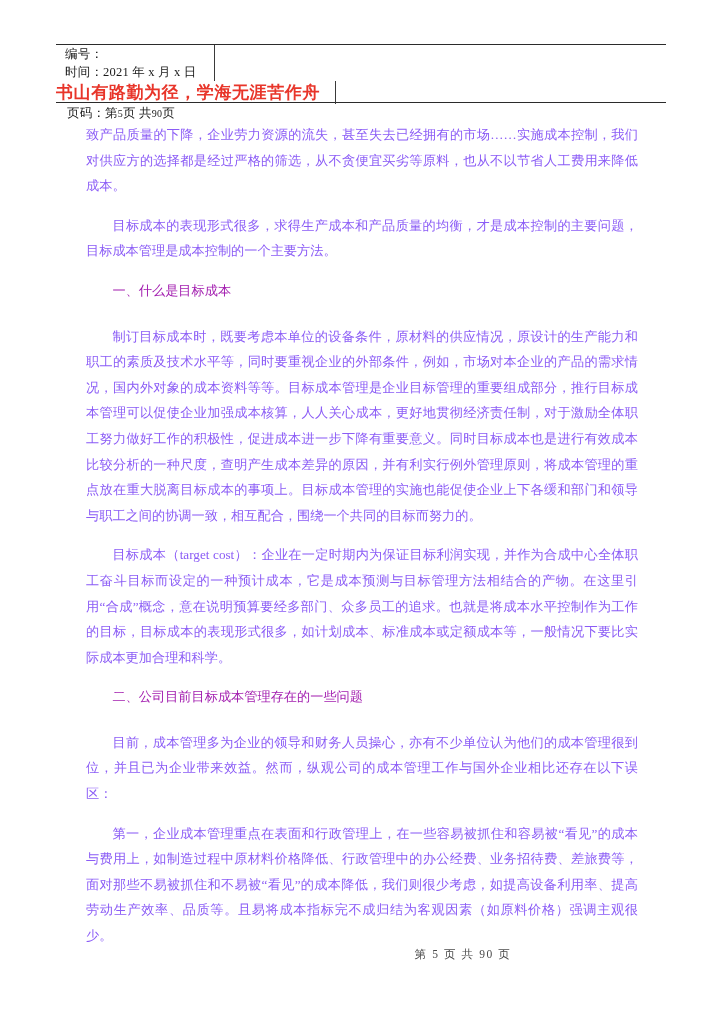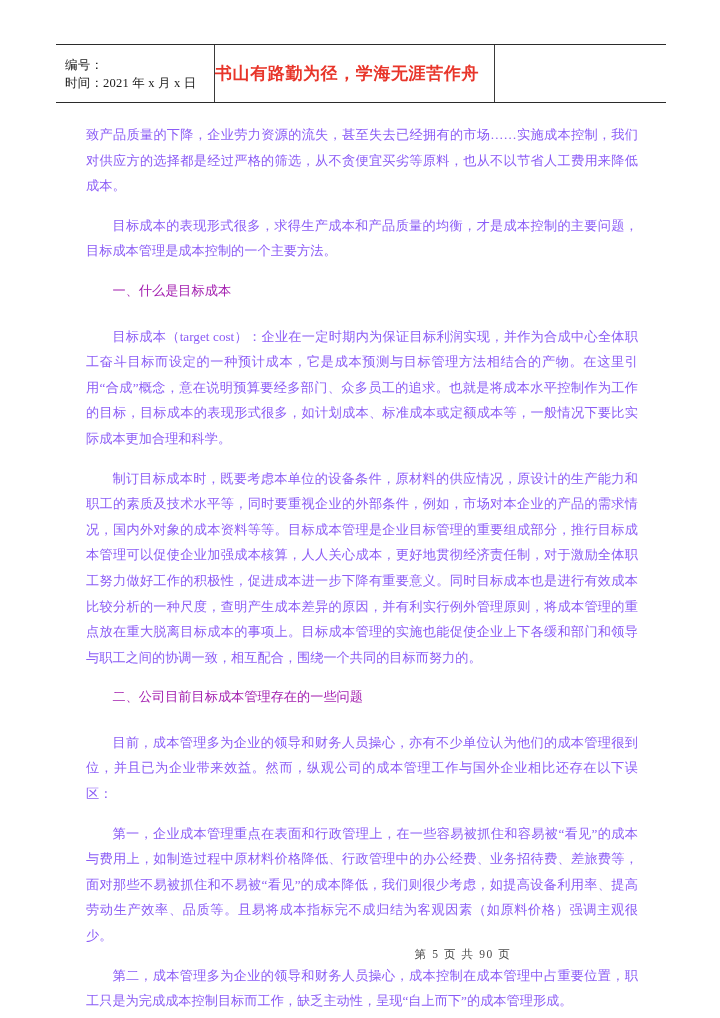--- a/index.html
+++ b/index.html
@@ -25,20 +25,21 @@
     position: absolute;
     left: 56px;
     top: 44px;
     width: 610px;
     border-top: 1.6px solid #2b2b2b;
     border-bottom: 1.6px solid #2b2b2b;
     box-sizing: border-box;
     display: flex;
     align-items: stretch;
     height: 59px;
+    flex-direction: column;
   }
   .hdr-cell {
     box-sizing: border-box;
     display: flex;
     flex-direction: column;
     justify-content: center;
   }
   .hdr-left {
     width: 159px;
     border-right: 1.3px solid #3a3a3a;
@@ -129,34 +130,36 @@
 
     <div class="hdr-cell hdr-left">
       <div class="hdr-line">编号：</div>
       <div class="hdr-line"><span>时间：</span><span>2021 年 x 月 x 日</span></div>
     </div>
 
     <div class="hdr-cell hdr-center">
       <div class="hdr-motto">书山有路勤为径，学海无涯苦作舟</div>
     </div>
 
+    <div class="hdr-cell hdr-right">
+      <div class="hdr-line"><span>页码：</span><span>第</span><span class="pg-small">5</span><span>页</span>&nbsp;<span>共</span><span class="pg-small">90</span><span>页</span></div>
+    </div>
 
   </div>
 
   <div class="body-area">
       <p class="para" style="text-indent: 0px;">致产品质量的下降，企业劳力资源的流失，甚至失去已经拥有的市场……实施成本控制，我们对供应方的选择都是经过严格的筛选，从不贪便宜买劣等原料，也从不以节省人工费用来降低成本。</p>
       <p class="para">目标成本的表现形式很多，求得生产成本和产品质量的均衡，才是成本控制的主要问题，目标成本管理是成本控制的一个主要方法。</p>
       <p class="heading">一、什么是目标成本</p>
       <div class="spacer-sm"></div>
+      <p class="para">制订目标成本时，既要考虑本单位的设备条件，原材料的供应情况，原设计的生产能力和职工的素质及技术水平等，同时要重视企业的外部条件，例如，市场对本企业的产品的需求情况，国内外对象的成本资料等等。目标成本管理是企业目标管理的重要组成部分，推行目标成本管理可以促使企业加强成本核算，人人关心成本，更好地贯彻经济责任制，对于激励全体职工努力做好工作的积极性，促进成本进一步下降有重要意义。同时目标成本也是进行有效成本比较分析的一种尺度，查明产生成本差异的原因，并有利实行例外管理原则，将成本管理的重点放在重大脱离目标成本的事项上。目标成本管理的实施也能促使企业上下各缓和部门和领导与职工之间的协调一致，相互配合，围绕一个共同的目标而努力的。</p>
       <p class="para">目标成本（target cost）：企业在一定时期内为保证目标利润实现，并作为合成中心全体职工奋斗目标而设定的一种预计成本，它是成本预测与目标管理方法相结合的产物。在这里引用“合成”概念，意在说明预算要经多部门、众多员工的追求。也就是将成本水平控制作为工作的目标，目标成本的表现形式很多，如计划成本、标准成本或定额成本等，一般情况下要比实际成本更加合理和科学。</p>
-      <p class="para">制订目标成本时，既要考虑本单位的设备条件，原材料的供应情况，原设计的生产能力和职工的素质及技术水平等，同时要重视企业的外部条件，例如，市场对本企业的产品的需求情况，国内外对象的成本资料等等。目标成本管理是企业目标管理的重要组成部分，推行目标成本管理可以促使企业加强成本核算，人人关心成本，更好地贯彻经济责任制，对于激励全体职工努力做好工作的积极性，促进成本进一步下降有重要意义。同时目标成本也是进行有效成本比较分析的一种尺度，查明产生成本差异的原因，并有利实行例外管理原则，将成本管理的重点放在重大脱离目标成本的事项上。目标成本管理的实施也能促使企业上下各缓和部门和领导与职工之间的协调一致，相互配合，围绕一个共同的目标而努力的。</p>
       <p class="heading">二、公司目前目标成本管理存在的一些问题</p>
       <div class="spacer-sm"></div>
       <p class="para">目前，成本管理多为企业的领导和财务人员操心，亦有不少单位认为他们的成本管理很到位，并且已为企业带来效益。然而，纵观公司的成本管理工作与国外企业相比还存在以下误区：</p>
       <p class="para">第一，企业成本管理重点在表面和行政管理上，在一些容易被抓住和容易被“看见”的成本与费用上，如制造过程中原材料价格降低、行政管理中的办公经费、业务招待费、差旅费等，面对那些不易被抓住和不易被“看见”的成本降低，我们则很少考虑，如提高设备利用率、提高劳动生产效率、品质等。且易将成本指标完不成归结为客观因素（如原料价格）强调主观很少。</p>
-      <p class="para">第二，成本管理多为企业的领导和财务人员操心，成本控制在成本管理中占重要位置，职工只是为完成成本控制目标而工作，缺乏主动性，呈现“自上而下”的成本管理形成。</p>
     </div>
 
   <div class="footer">
     <div class="footer-inner"><span>第</span> <span>5</span> <span>页</span> <span>共</span> <span>90</span> <span>页</span></div>
   </div>
 
 </div>
 
 </body></html>

